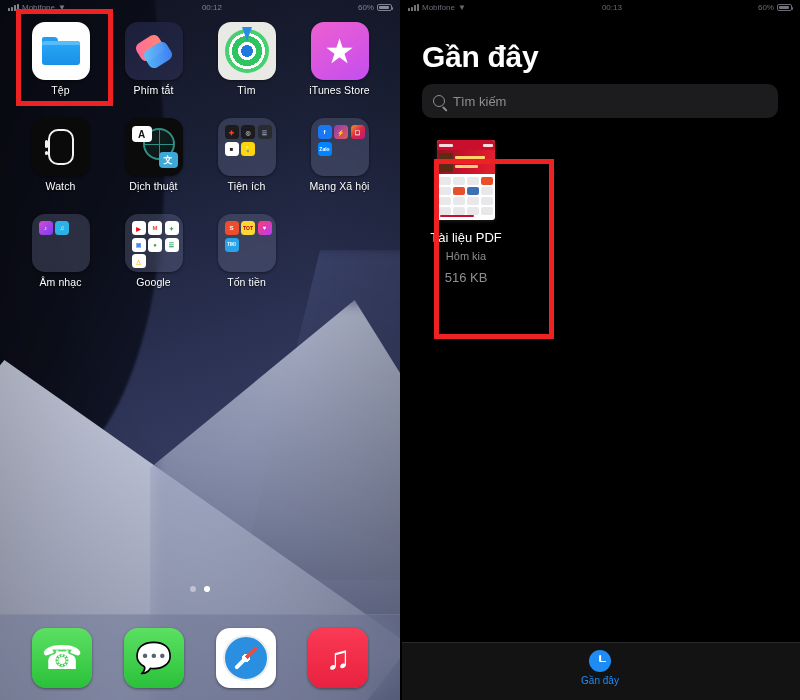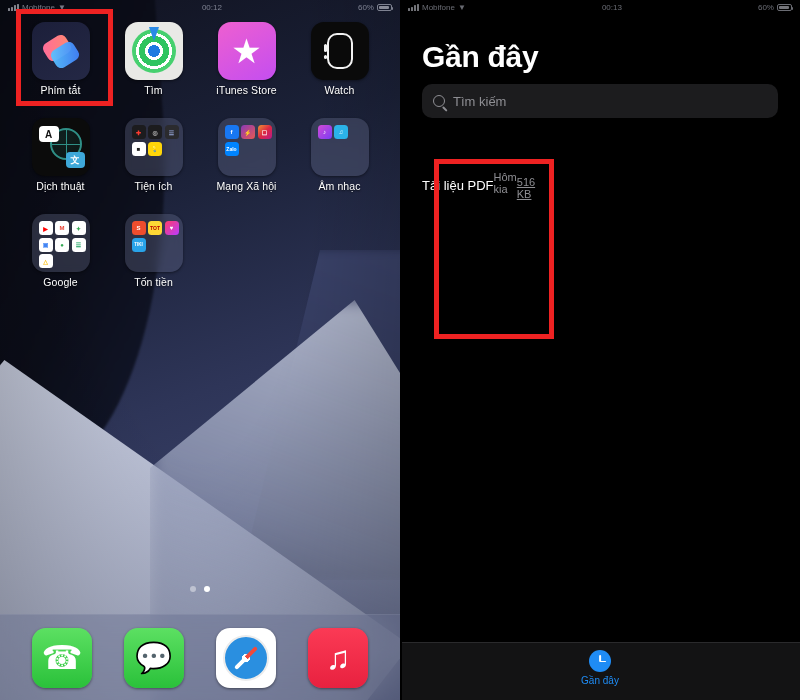--- a/index.html
+++ b/index.html
@@ -199,21 +199,21 @@
   .fs-search{
     margin:0 22px;height:34px;border-radius:10px;background:#1c1c1e;
     display:flex;align-items:center;gap:8px;padding:0 11px;
   }
   .fs-search .mag{width:12px;height:12px;border:1.5px solid #8e8e93;border-radius:50%;position:relative;flex:none;}
   .fs-search .mag::after{content:"";position:absolute;right:-4px;bottom:-3px;width:6px;height:1.5px;
      background:#8e8e93;transform:rotate(45deg);border-radius:1px;}
   .fs-search .ph{font-size:13px;color:#8e8e93;text-align:center;}
 
   .fs-items{padding:22px 22px 0 22px;display:flex;flex-wrap:wrap;gap:18px;}
-  .file-card{width:88px;display:flex;flex-direction:row;align-items:center;gap:0;}
+  .file-card{width:88px;display:flex;flex-direction:column;align-items:center;gap:0;}
   .thumb{
     width:58px;height:80px;background:#fff;border-radius:3px;overflow:hidden;
     box-shadow:0 1px 4px rgba(255,255,255,.12);position:relative;
   }
   .thumb .t-head{height:10px;background:#c8102e;display:flex;align-items:center;justify-content:space-between;padding:0 2px;}
   .thumb .t-head span{display:block;height:3px;background:rgba(255,255,255,.85);border-radius:1px;}
   .thumb .t-head span:nth-child(1){width:14px;}
   .thumb .t-head span:nth-child(2){width:10px;}
   .thumb .t-banner{height:24px;background:linear-gradient(90deg,#8e1420 0%, #c8102e 45%, #e0202c 100%);
     position:relative;display:flex;align-items:center;padding:2px;gap:2px;}
@@ -224,21 +224,21 @@
   .thumb .t-banner .ph-txt i:nth-child(2){width:95%;background:#fff;}
   .thumb .t-banner .ph-txt i:nth-child(3){width:60%;background:#ffd36b;}
   .thumb .t-grid{padding:3px 2px;display:grid;grid-template-columns:repeat(4,1fr);gap:2px 2px;}
   .thumb .t-grid b{display:block;height:8px;border-radius:2px;background:#e8e8ea;}
   .thumb .t-grid b.hot{background:#e8502a;}
   .thumb .t-grid b.blu{background:#3d6fb5;}
   .thumb .t-foot{position:absolute;left:3px;bottom:3px;height:2.5px;width:34px;background:#c8102e;border-radius:1px;}
 
   .file-name{font-size:13px;color:#fff;margin-top:10px;white-space:nowrap;}
   .file-date{font-size:11px;color:#8e8e93;margin-top:5px;}
-  .file-size{font-size:11px;color:#8e8e93;margin-top:16px;text-decoration:underline;}
+  .file-size{font-size:13px;color:#8e8e93;margin-top:8px;}
 
   .fs-tabbar{
     position:absolute;left:0;right:0;bottom:0;height:58px;background:#131314;
     border-top:.5px solid #2a2a2c;display:flex;align-items:flex-start;padding-top:7px;
   }
   .fs-tab{flex:1;display:flex;flex-direction:column;align-items:center;gap:3px;}
   .fs-tab .lbl{font-size:10px;}
   .tab-recent .lbl{color:#1f8cf5;}
   .tab-browse .lbl{color:#9a9a9e;}
   .clock-ic{width:22px;height:22px;border-radius:50%;background:#1f8cf5;position:relative;}
@@ -284,20 +284,30 @@
       <div class="sb-right">
         <span>60%</span>
         <span class="batt">
             <i></i>
           </span>
       </div>
     </div>
 
     <div class="icon-grid">
 
+      <div class="app">
+        <div class="app-icon ic-files">
+          <div class="folder-shape">
+              <span class="tab"></span>
+              <span class="body"></span>
+              <span class="lip"></span>
+            </div>
+        </div>
+        <div class="app-label">Tệp</div>
+      </div>
 
       <div class="app">
         <div class="app-icon ic-shortcuts">
           <span class="sc-a"></span>
             <span class="sc-b"></span>
         </div>
         <div class="app-label">Phím tắt</div>
       </div>
 
       <div class="app">

